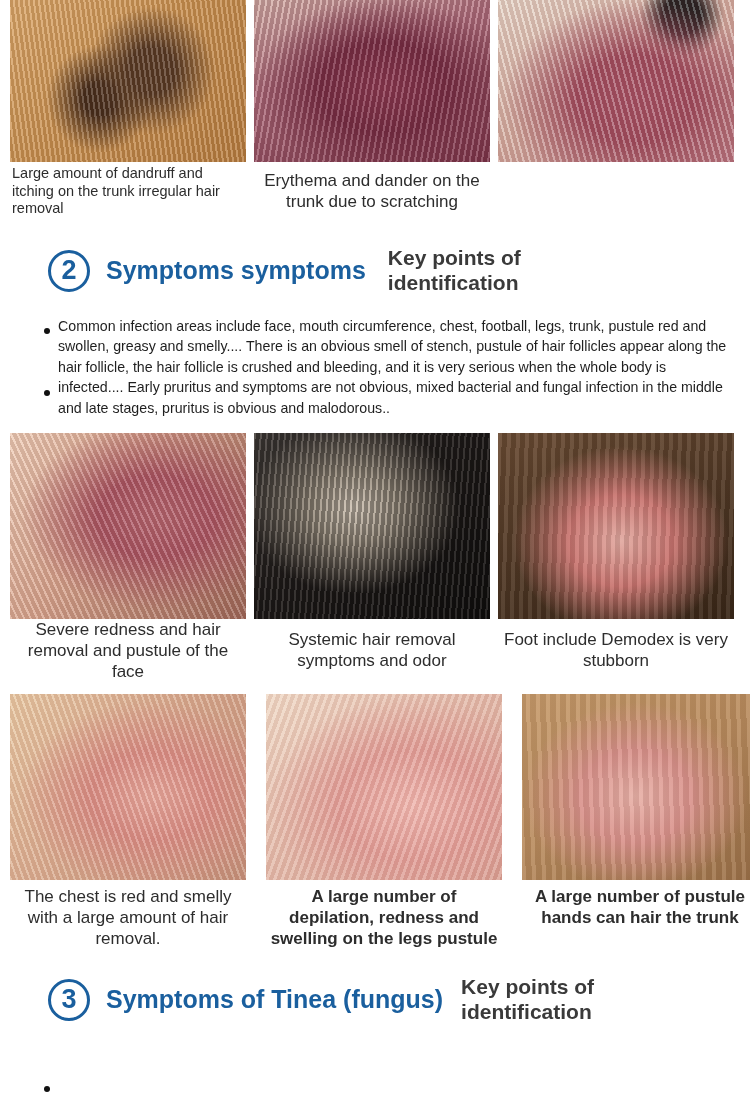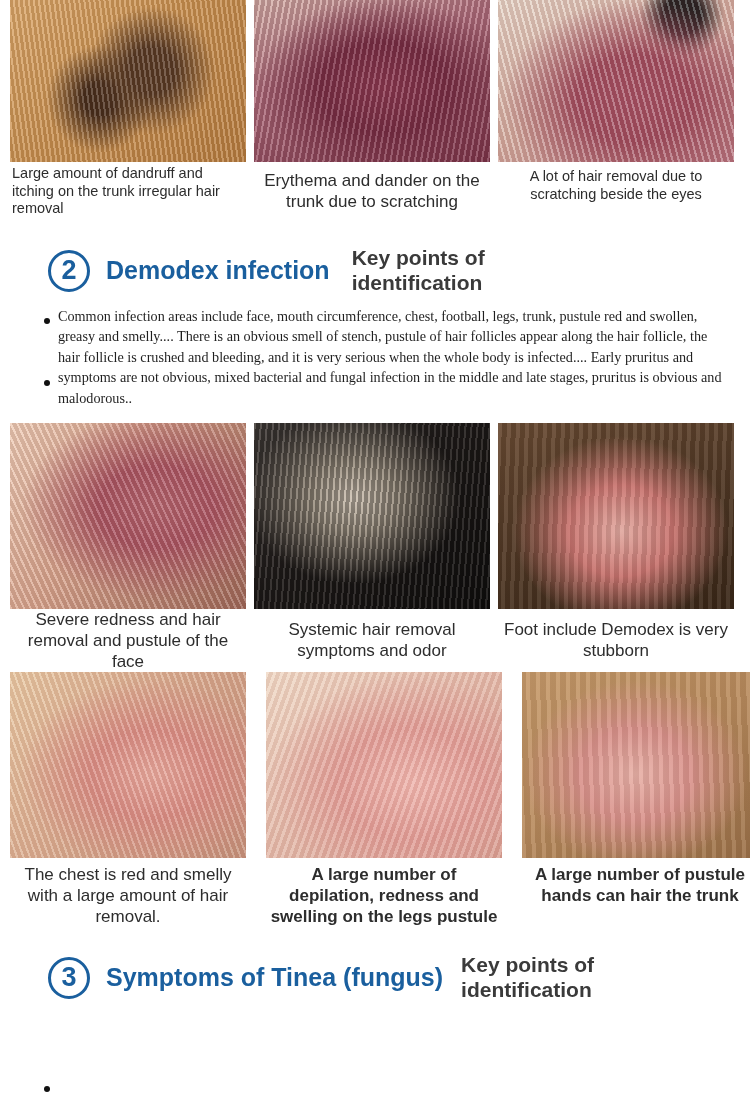--- a/index.html
+++ b/index.html
@@ -159,53 +159,52 @@
     <div class="cell">
       <div class="photo fur-tan" style="height:166px;margin-top:-4px;"></div>
       <div class="caption left">Large amount of dandruff and itching on the trunk irregular hair removal</div>
     </div>
     <div class="cell">
       <div class="photo fur-pink-dark" style="height:166px;margin-top:-4px;"></div>
       <div class="caption big" style="padding-top:8px;">Erythema and dander on the trunk due to scratching</div>
     </div>
     <div class="cell">
       <div class="photo fur-pink-light" style="height:166px;margin-top:-4px;"></div>
-      <div class="caption" style="padding-top:6px;">A lot of hair removal due to scratching beside the eyes</div>
     </div>
   </div>
 
   <div class="section" style="margin-top:28px;">
     <div class="num-badge">2</div>
-    <div class="sec-title">Demodex infection</div>
+    <div class="sec-title">Symptoms symptoms</div>
     <div class="key-points" style="white-space:pre-line;">Key points of
 identification</div>
   </div>
 
-  <div class="body-block" style="margin-top:4px;font-family:Liberation Serif, serif;">
+  <div class="body-block" style="margin-top:14px;">
     <span class="bullet" style="top:18px;"></span>
     <span class="bullet" style="top:80px;"></span>
     <p>Common infection areas include face, mouth circumference, chest, football, legs, trunk, pustule red and swollen, greasy and smelly.... There is an obvious smell of stench, pustule of hair follicles appear along the hair follicle, the hair follicle is crushed and bleeding, and it is very serious when the whole body is infected.... Early pruritus and symptoms are not obvious, mixed bacterial and fungal infection in the middle and late stages, pruritus is obvious and malodorous..</p>
   </div>
 
   <div class="img-row" style="margin-top:14px;">
     <div class="cell">
       <div class="photo fur-face" style="height:186px;"></div>
       <div class="caption big" style="padding-top:0;">Severe redness and hair removal and pustule of the face</div>
     </div>
     <div class="cell">
       <div class="photo fur-black" style="height:186px;"></div>
       <div class="caption big" style="padding-top:10px;">Systemic hair removal symptoms and odor</div>
     </div>
     <div class="cell">
       <div class="photo paw-wood" style="height:186px;"></div>
       <div class="caption big" style="padding-top:10px;">Foot include Demodex is very stubborn</div>
     </div>
   </div>
 
-  <div class="img-row" style="gap:20px;">
+  <div class="img-row" style="margin-top:12px;gap:20px;">
     <div class="cell">
       <div class="photo chest-hand" style="height:186px;"></div>
       <div class="caption big" style="padding-top:6px;">The chest is red and smelly with a large amount of hair removal.</div>
     </div>
     <div class="cell">
       <div class="photo leg-hand" style="height:186px;"></div>
       <div class="caption big" style="padding-top:6px;font-weight:600;">A large number of depilation, redness and swelling on the legs pustule</div>
     </div>
     <div class="cell">
       <div class="photo paw-floor" style="height:186px;"></div>

